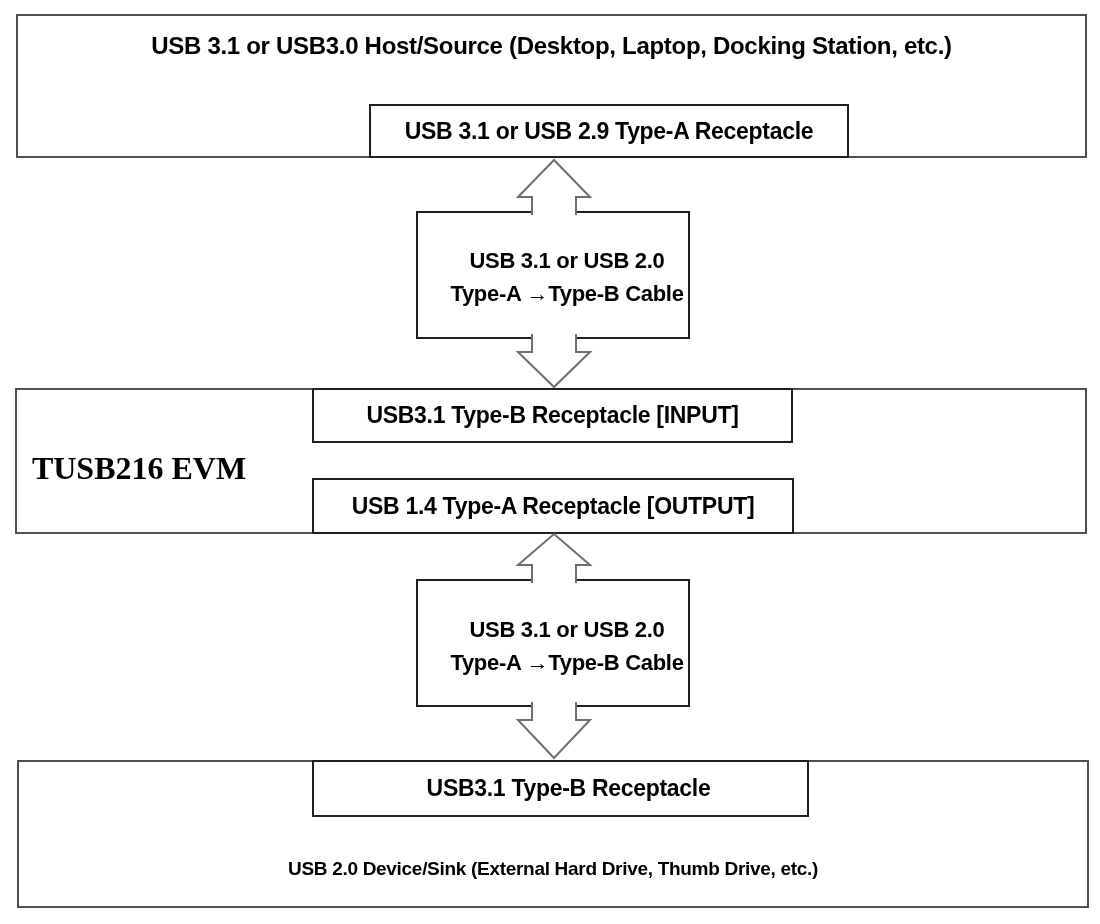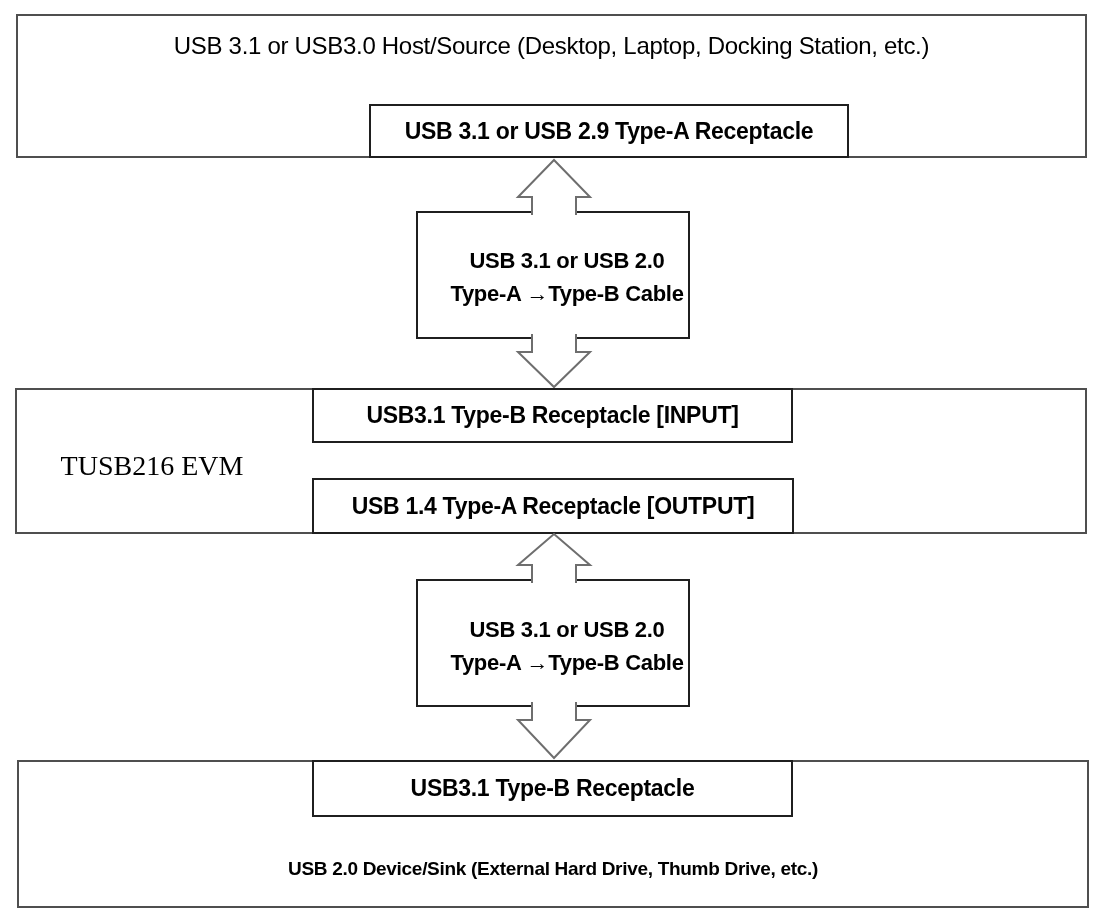--- a/index.html
+++ b/index.html
@@ -8,34 +8,34 @@
     width:1100px;height:924px;
     background:var(--background,#ffffff);
     font-family:"Liberation Sans","DejaVu Sans",sans-serif;
     color:var(--text,#000000);
     overflow:hidden;
   }
   .box{position:absolute;background:#fff;box-sizing:content-box;}
   .outer{border:2px solid var(--outer-border,#4f4f4f);}
   .inner{border:2px solid var(--inner-border,#1f1f1f);display:flex;align-items:center;justify-content:center;}
   .blabel{font-weight:bold;font-size:23px;letter-spacing:-0.3px;white-space:nowrap;}
-  .title{font-weight:normal;font-size:24px;letter-spacing:-0.3px;text-align:center;}
+  .title{font-weight:bold;font-size:24px;letter-spacing:-0.3px;text-align:center;}
 
   .host-box{left:16px;top:14px;width:1067px;height:140px;}
   .host-box .title{padding-top:16px;}
   .host-recept{left:369px;top:104px;width:476px;height:50px;}
 
   .evm-box{left:15px;top:388px;width:1068px;height:142px;}
-  .evm-label{position:absolute;left:37px;top:450px;width:230px;text-align:center;
-    font-family:"Liberation Serif","DejaVu Serif",serif;font-weight:normal;font-size:28px;white-space:nowrap;}
+  .evm-label{position:absolute;left:24px;top:450px;width:230px;text-align:center;
+    font-family:"Liberation Serif","DejaVu Serif",serif;font-weight:bold;font-size:32px;white-space:nowrap;}
   .input-box{left:312px;top:388px;width:477px;height:51px;}
   .output-box{left:312px;top:478px;width:478px;height:52px;}
 
   .device-box{left:17px;top:760px;width:1068px;height:144px;}
-  .device-recept{left:312px;top:760px;width:477px;height:53px;}
+  .device-recept{left:312px;top:760px;width:477px;height:53px;padding-left:16px;}
   .device-title{position:absolute;left:17px;top:858px;width:1072px;text-align:center;
     font-weight:bold;font-size:19px;letter-spacing:-0.3px;}
 
   .connector{position:absolute;left:400px;width:300px;display:block;}
   .c1{top:156px;height:236px;}
   .c2{top:532px;height:232px;}
   .cable-rect{fill:#ffffff;stroke:var(--inner-border,#1f1f1f);stroke-width:2;}
   .arrow-path{fill:#ffffff;stroke:var(--arrow-outline,#6e6e6e);stroke-width:2;stroke-linejoin:miter;}
 
   .cable-text{position:absolute;left:417px;width:300px;text-align:center;

